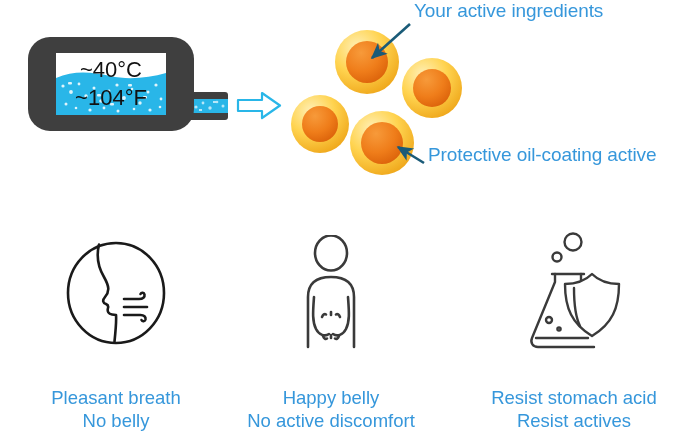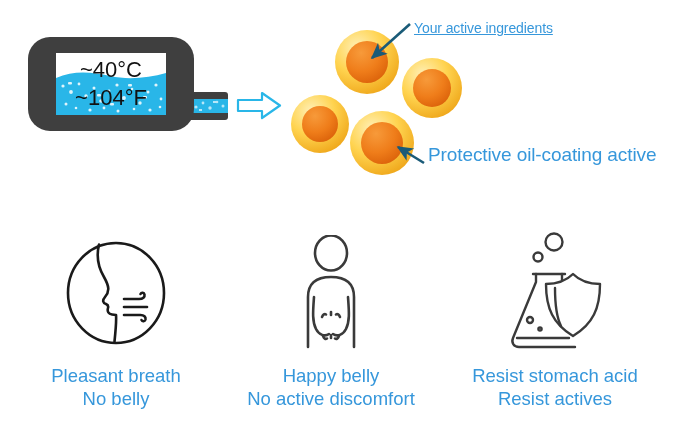--- a/index.html
+++ b/index.html
@@ -23,50 +23,49 @@
     height: 440px;
   }
   .label-text {
     position: absolute;
     color: #3697db;
     font-family: "Liberation Sans", sans-serif;
     white-space: nowrap;
   }
   #label-active {
     left: 414px;
-    top: 20px;
-    font-size: 14px;
+    top: 0;
+    font-size: 19px;
     letter-spacing: -0.1px;
-    text-decoration: underline;
   }
   #label-coating {
     left: 428px;
     top: 144px;
     font-size: 19px;
     letter-spacing: -0.1px;
   }
   .benefit-col {
     position: absolute;
     top: 228px;
     width: 232px;
     display: flex;
     flex-direction: column;
     align-items: center;
   }
   #benefit-col-0 { left: 0px; }
   #benefit-col-1 { left: 215px; }
-  #benefit-col-2 { left: 439px; }
+  #benefit-col-2 { left: 458px; }
   .benefit-icon {
     height: 130px;
     display: flex;
     align-items: center;
     justify-content: center;
   }
   .benefit-caption {
-    margin-top: 6px;
+    margin-top: 28px;
     text-align: center;
     color: #3697db;
     font-size: 18.5px;
     line-height: 23px;
     font-family: "Liberation Sans", sans-serif;
   }
   .caption-line { display: block; white-space: nowrap; }
   .therm-text {
     font-family: "Liberation Sans", sans-serif;
     fill: #111111;

